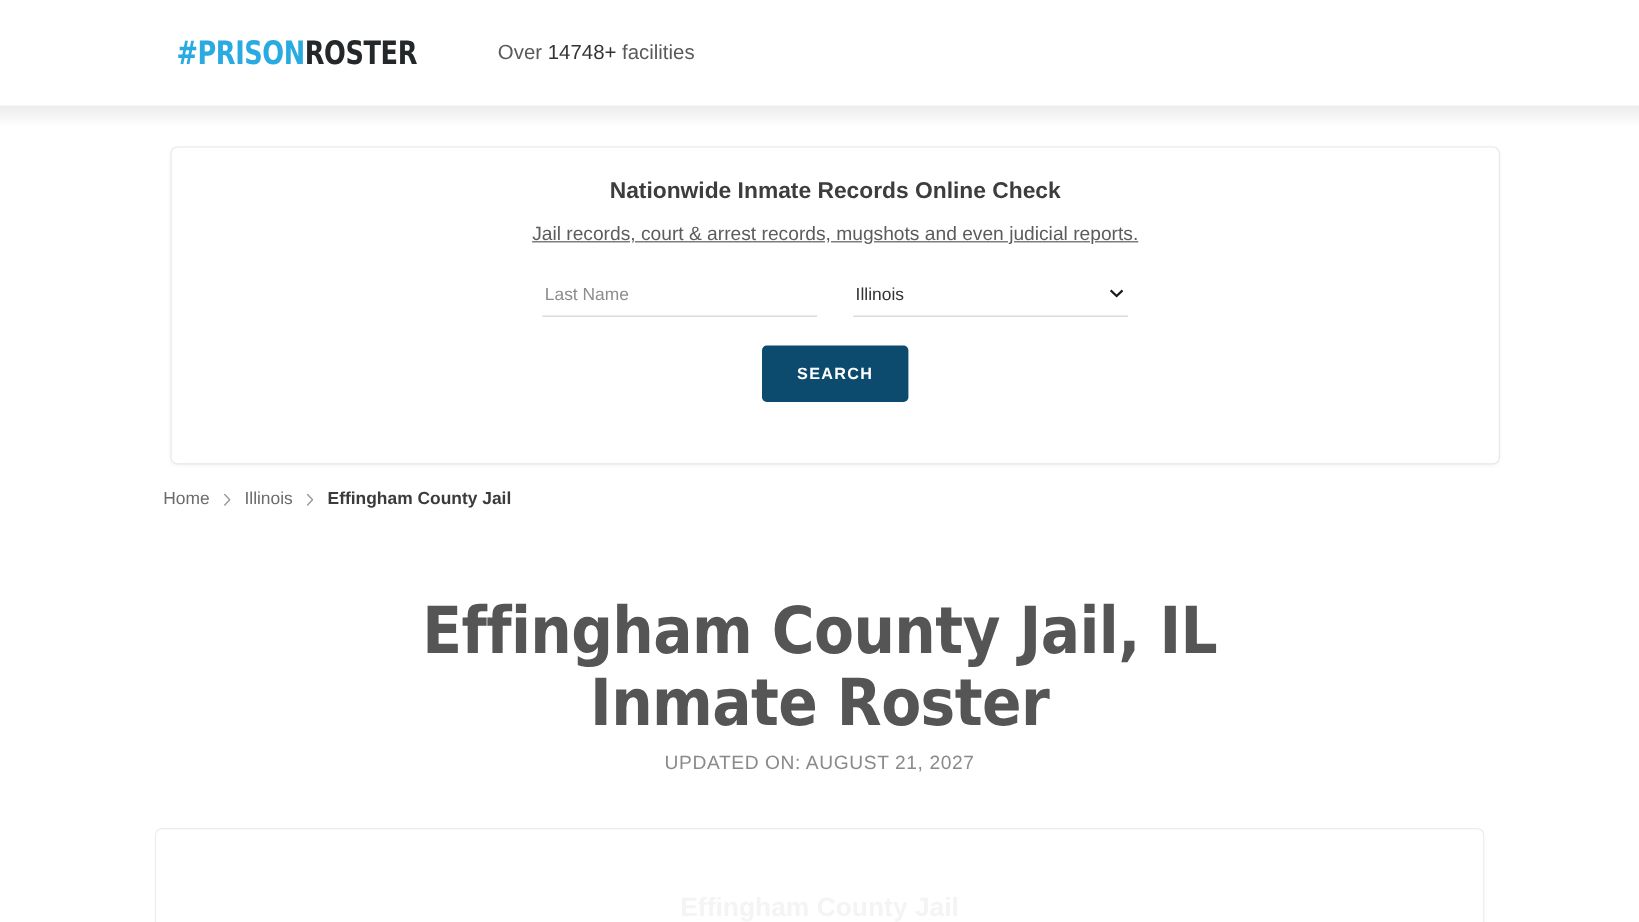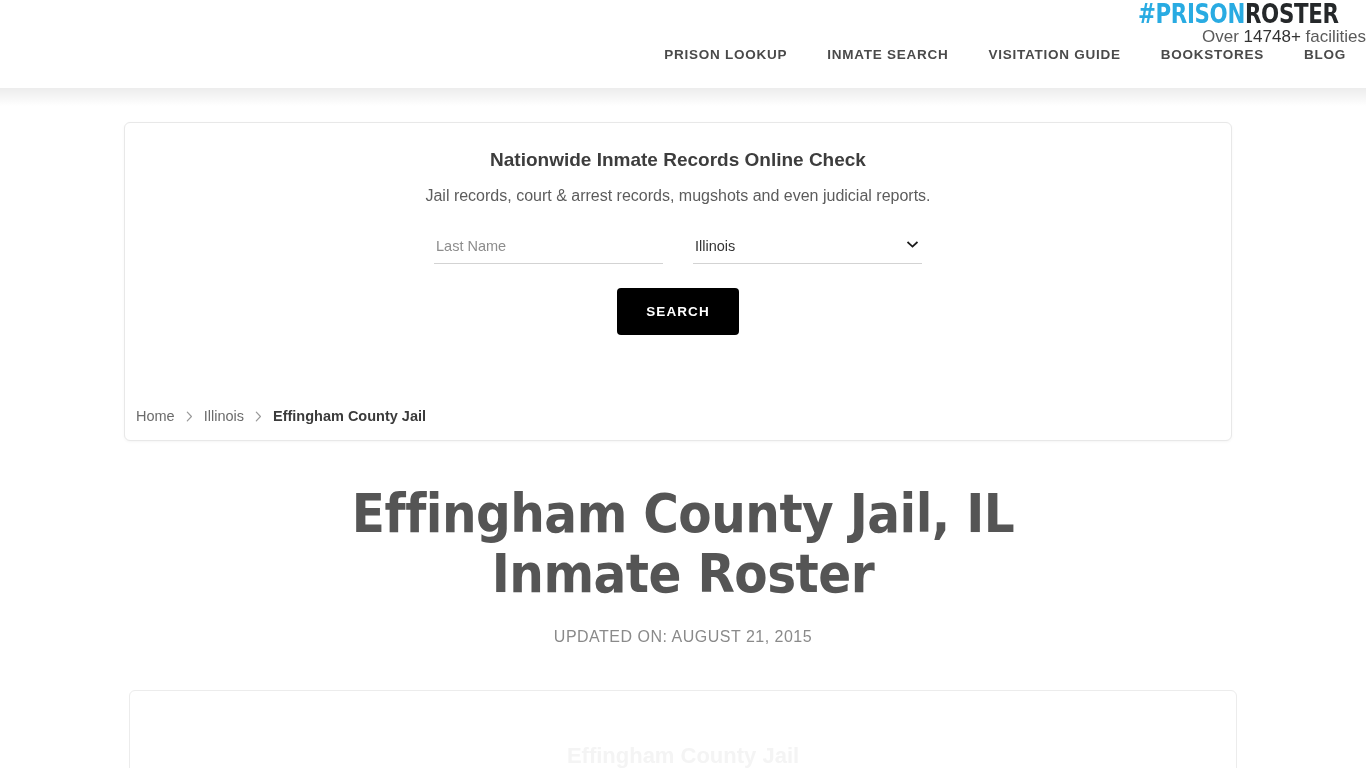--- a/index.html
+++ b/index.html
@@ -11,23 +11,22 @@
     font-family: "Liberation Sans", sans-serif;
     -webkit-font-smoothing: antialiased;
   }
 
   
   .site-header {
     position: relative;
     height: 88px;
     background: #ffffff;
     display: flex;
-    align-items: flex-end;
+    align-items: center;
     padding: 0 0 0 147px;
-    flex-direction: column;
   }
   .site-header::after {
     content: "";
     position: absolute;
     left: 0; right: 0; top: 88px;
     height: 18px;
     background: linear-gradient(to bottom, rgba(0,0,0,0.075), rgba(0,0,0,0));
     pointer-events: none;
   }
 
@@ -64,44 +63,45 @@
     font-weight: bold;
     letter-spacing: 0.75px;
     color: #4a4a4a;
     text-decoration: none;
     padding: 0 20px;
     white-space: nowrap;
   }
 
   .search-card {
     position: absolute;
-    left: 124px;
+    left: 142px;
     top: 122px;
     width: 1108px;
-    height: 319px;
+    height: 265px;
     background: #ffffff;
     border: 1px solid #e8e8e8;
     border-radius: 6px;
     box-shadow: 0 1px 3px rgba(0,0,0,0.045);
   }
   .search-title {
     margin: 0;
     padding-top: 26px;
     text-align: center;
     font-size: 19px;
     font-weight: bold;
     color: #3d3d3d;
   }
   .search-sub {
     margin: 0;
     padding-top: 16px;
     text-align: center;
     font-size: 16px;
     color: #5c5c5c;
     font-weight: normal;
+    text-decoration: underline;
   }
 
   .form-row {
     display: flex;
     justify-content: center;
     gap: 30px;
     padding-top: 29px;
   }
   .field {
     width: 229px;
@@ -136,21 +136,21 @@
     pointer-events: none;
   }
   .field.select-field .chev svg { display: block; }
 
   .btn-row {
     display: flex;
     justify-content: center;
     padding-top: 24px;
   }
   .search-btn {
-    background: #000000;
+    background: #0c4a6e;
     border: none;
     color: #ffffff;
     font-family: "Liberation Sans", sans-serif;
     font-size: 13.5px;
     font-weight: bold;
     letter-spacing: 1.1px;
     padding: 0 29px;
     height: 47px;
     border-radius: 4px;
     cursor: pointer;
@@ -178,21 +178,21 @@
   .breadcrumb .current {
     color: #3b3b3b;
     font-weight: bold;
   }
 
   
   .page-title {
     position: absolute;
     left: 0; right: 0;
     top: 484px;
-    margin: 0;
+    margin: 12px;
     text-align: center;
     font-family: "DejaVu Sans Condensed", "Liberation Sans Narrow", "Liberation Sans", sans-serif;
     font-size: 54px;
     line-height: 1.12;
     font-weight: bold;
     color: #555555;
     letter-spacing: -0.5px;
     padding: 0 280px;
   }
 
@@ -232,27 +232,20 @@
 
 <header class="site-header">
   <a class="logo" href="#">
     <span class="lg-a">#PRISON</span><span class="lg-b">ROSTER</span>
   </a>
 
   <div class="facility-count">
     <span>Over </span><b>14748+</b><span> facilities</span>
   </div>
 
-  <nav class="main-nav">
-    <a class="nav-link" href="#">PRISON LOOKUP</a>
-    <a class="nav-link" href="#">INMATE SEARCH</a>
-    <a class="nav-link" href="#">VISITATION GUIDE</a>
-    <a class="nav-link" href="#">BOOKSTORES</a>
-    <a class="nav-link" href="#">BLOG</a>
-  </nav>
 </header>
 
 <section class="search-card">
   <h2 class="search-title">Nationwide Inmate Records Online Check</h2>
   <p class="search-sub">Jail records, court &amp; arrest records, mugshots and even judicial reports.</p>
 
   <div class="form-row">
 
     <div class="field">
       <input type="text" placeholder="Last Name" style="">
@@ -285,17 +278,17 @@
   <a href="#">Illinois</a>
   <span class="sep">
     <svg viewBox="0 0 8 12" width="7" height="11" aria-hidden="true">
       <path d="M1.5 1 L6.2 6 L1.5 11" fill="none" stroke="#9a9a9a" stroke-width="1.4" stroke-linecap="round" stroke-linejoin="round"></path>
     </svg>
   </span>
   <span class="current">Effingham County Jail</span>
 </nav>
 
 <h1 class="page-title">Effingham County Jail, IL Inmate Roster</h1>
-<div class="updated-on">UPDATED ON: AUGUST 21, 2015</div>
+<div class="updated-on">UPDATED ON: AUGUST 21, 2027</div>
 
 <section class="content-card">
   <div class="content-card-inner">Effingham County Jail</div>
 </section>
 
 </body></html>

